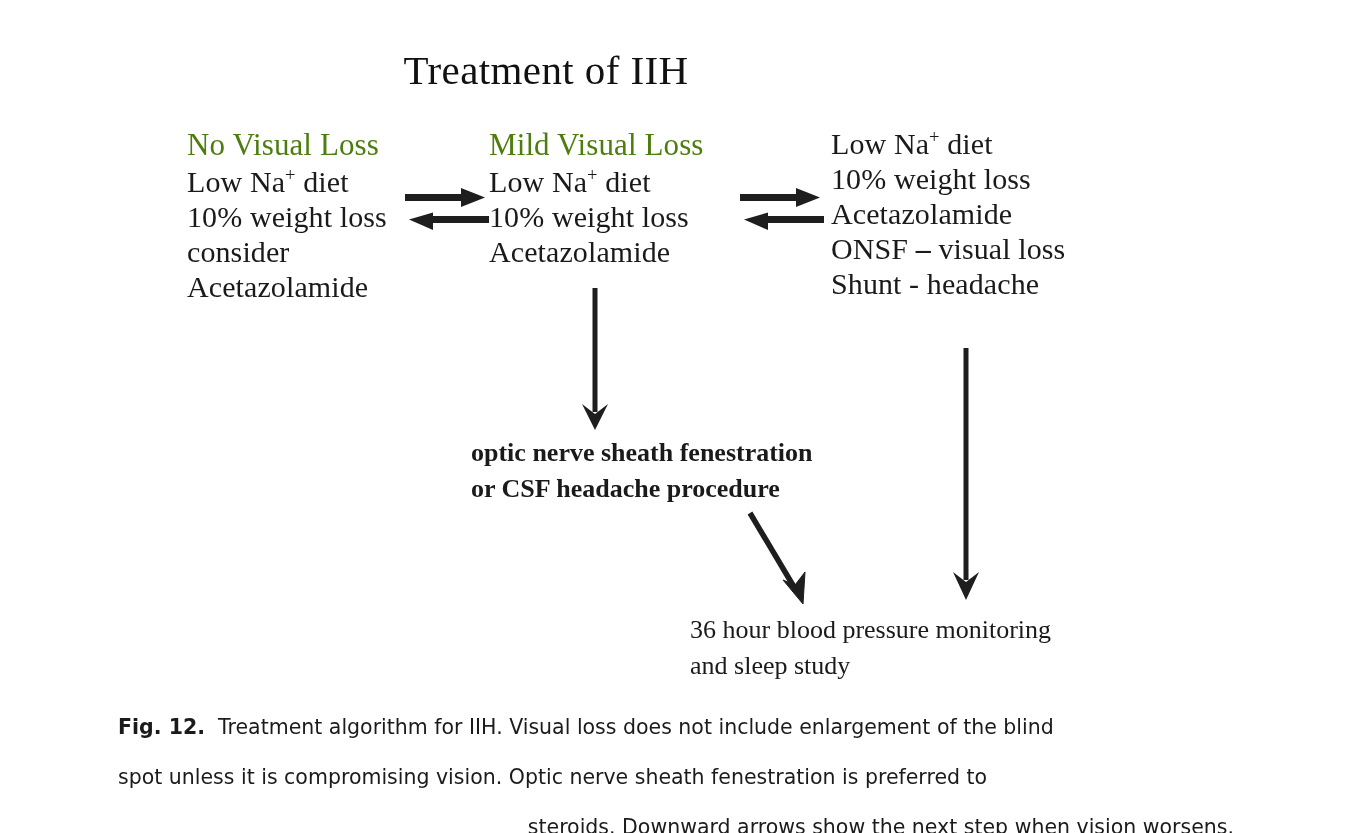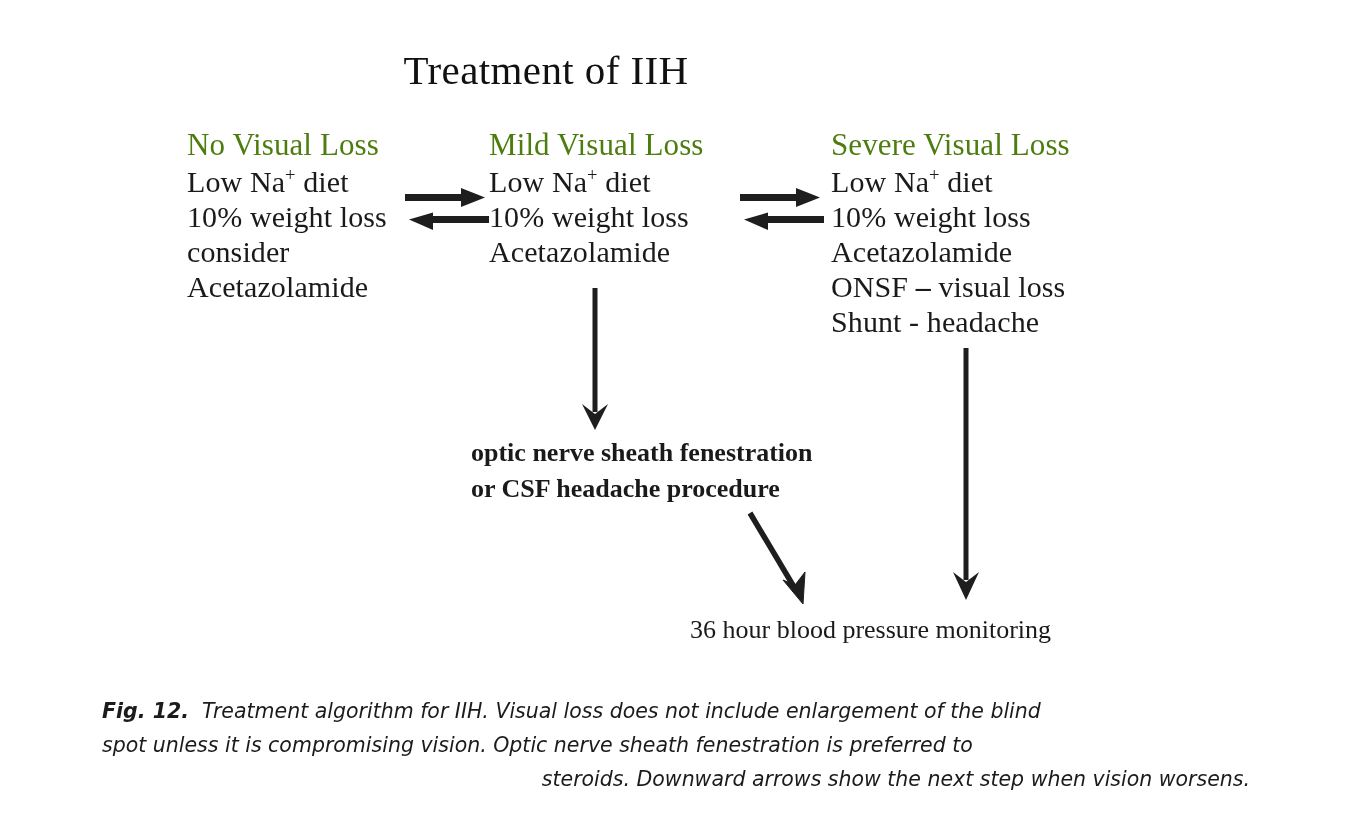--- a/index.html
+++ b/index.html
@@ -99,22 +99,21 @@
     color: #1b1b1b;
     text-align: justify;
   }
   .caption .cap-label {
     font-weight: bold;
   }
   .caption .cap-last {
     text-align: right;
   }
   .caption p {
-    margin: 0;
-    font-style: italic;
+    margin: 16px;
   }
 </style>
 </head>
 <body>
 
 <div id="figure-canvas">
 
   <div class="title">Treatment of IIH</div>
 
   <div class="column" id="col-no-visual-loss">
@@ -126,21 +125,20 @@
   </div>
 
   <div class="column" id="col-mild-visual-loss">
     <div class="col-heading">Mild Visual Loss</div>
     <div class="col-line"><span>Low Na</span><sup>+</sup><span> diet</span></div>
     <div class="col-line">10% weight loss</div>
     <div class="col-line">Acetazolamide</div>
   </div>
 
   <div class="column" id="col-severe-visual-loss">
-    <div class="col-heading">Severe Visual Loss</div>
     <div class="col-line"><span>Low Na</span><sup>+</sup><span> diet</span></div>
     <div class="col-line">10% weight loss</div>
     <div class="col-line">Acetazolamide</div>
     <div class="col-line"><span>ONSF </span><span class="dash-bold">–</span><span> visual loss</span></div>
     <div class="col-line">Shunt - headache</div>
   </div>
 
   <svg class="arrow-svg" id="arrows-1-2" viewBox="0 0 84 48">
     <g fill="#1e1e1e">
       <rect x="0" y="8" width="62" height="7"></rect>
@@ -180,20 +178,21 @@
     </g>
   </svg>
 
   <div class="text-block" id="block-onsf-csf">
     <div class="tb-line">optic nerve sheath fenestration</div>
     <div class="tb-line">or CSF headache procedure</div>
   </div>
 
   <div class="text-block" id="block-bp-sleep">
     <div class="tb-line">36 hour blood pressure monitoring</div>
+    <div class="tb-line">and sleep study</div>
   </div>
 
 </div>
 
 <div class="caption">
   <p><span class="cap-label">Fig. 12.</span>&nbsp; <span>Treatment algorithm for IIH. Visual loss does not include enlargement of the blind</span></p>
   <p>spot unless it is compromising vision. Optic nerve sheath fenestration is preferred to</p>
   <p class="cap-last">steroids. Downward arrows show the next step when vision worsens.</p>
 </div>
 

